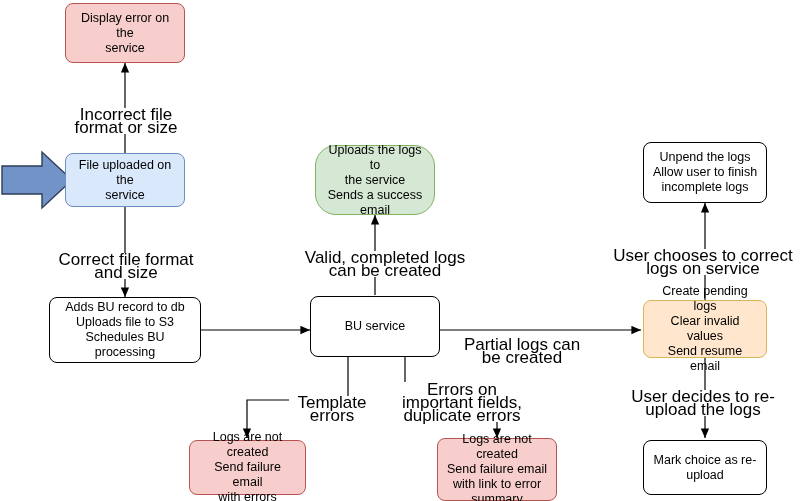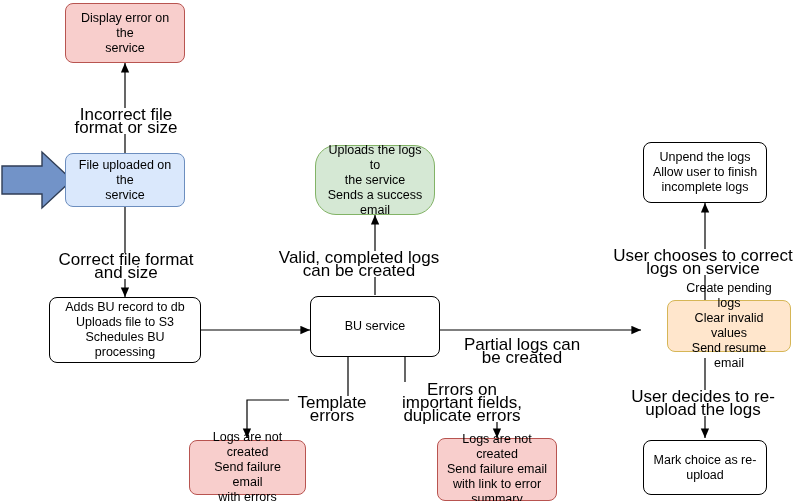--- a/index.html
+++ b/index.html
@@ -80,34 +80,34 @@
               background:#f8cecc;border-color:#b85450;">Logs are not created
 Send failure email
 with link to error
 summary</div>
 
   <div class="node" style="left:643px;top:142px;width:124px;height:61px;
               background:#ffffff;border-color:#000000;">Unpend the logs
 Allow user to finish
 incomplete logs</div>
 
-  <div class="node" style="left:643px;top:300px;width:124px;height:52px;
-              background:#ffe6cc;border-color:#d6b656;margin-left:24px;">Create pending logs
+  <div class="node" style="left:643px;top:300px;width:124px;height:58px;
+              background:#ffe6cc;border-color:#d6b656;">Create pending logs
 Clear invalid values
 Send resume email</div>
 
   <div class="node" style="left:643px;top:440px;width:124px;height:55px;
               background:#ffffff;border-color:#000000;">Mark choice as re-
 upload</div>
 
   <div class="edge-label" style="left:55px;top:108px;width:142px;">Incorrect file format or size</div>
 
   <div class="edge-label" style="left:56px;top:253px;width:140px;">Correct file format and size</div>
 
-  <div class="edge-label" style="left:262px;top:251px;width:194px;">Valid, completed logs can be created</div>
+  <div class="edge-label" style="left:288px;top:251px;width:194px;">Valid, completed logs can be created</div>
 
   <div class="edge-label" style="left:452px;top:322px;width:140px;margin-top:16px;">Partial logs can be created</div>
 
   <div class="edge-label" style="left:289px;top:396px;width:86px;">Template errors</div>
 
   <div class="edge-label" style="left:390px;top:383px;width:144px;">Errors on important fields,
 duplicate errors</div>
 
   <div class="edge-label" style="left:605px;top:249px;width:196px;">User chooses to correct logs on service</div>
 

